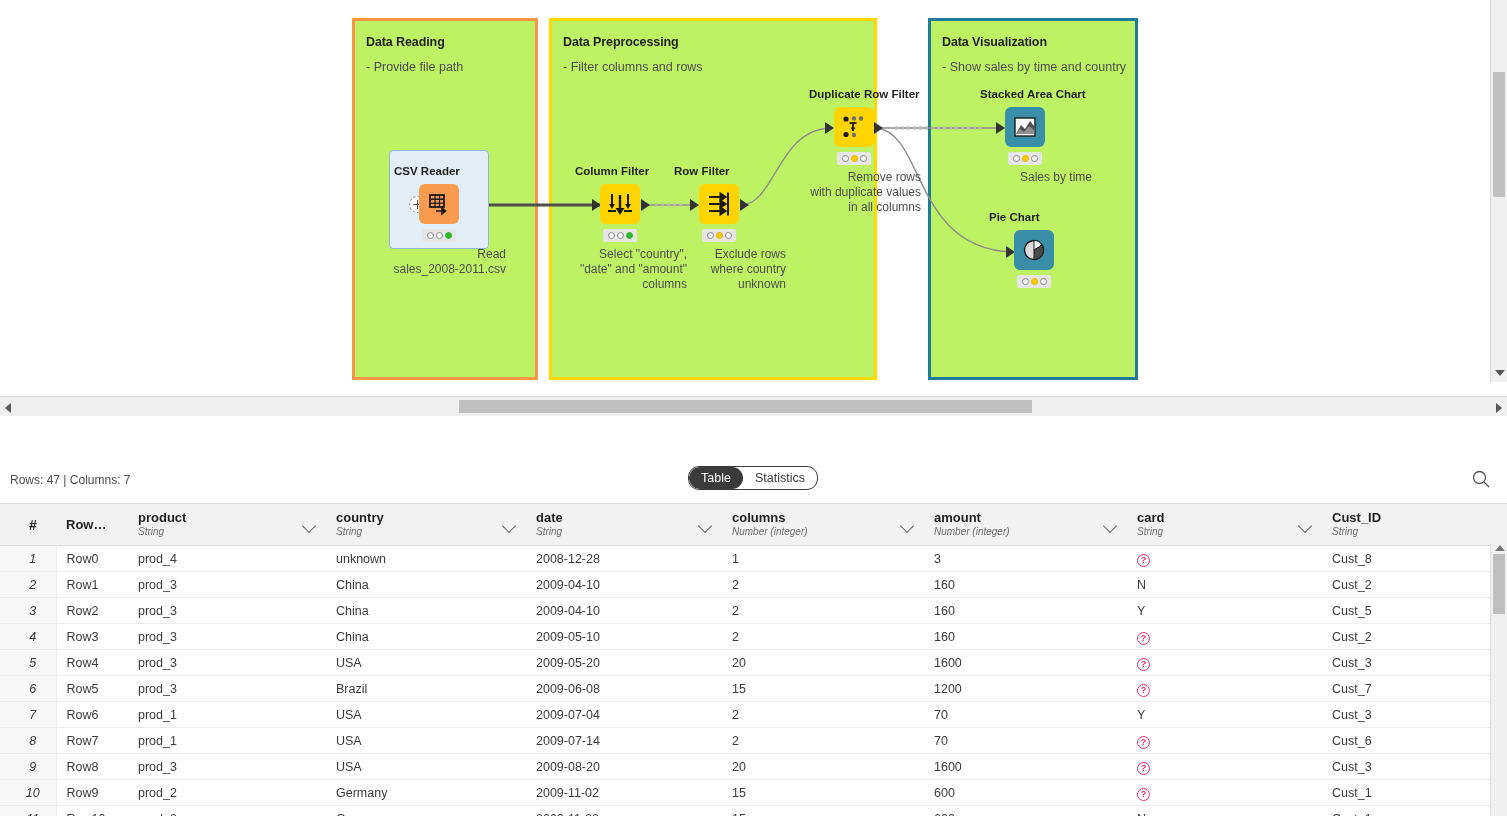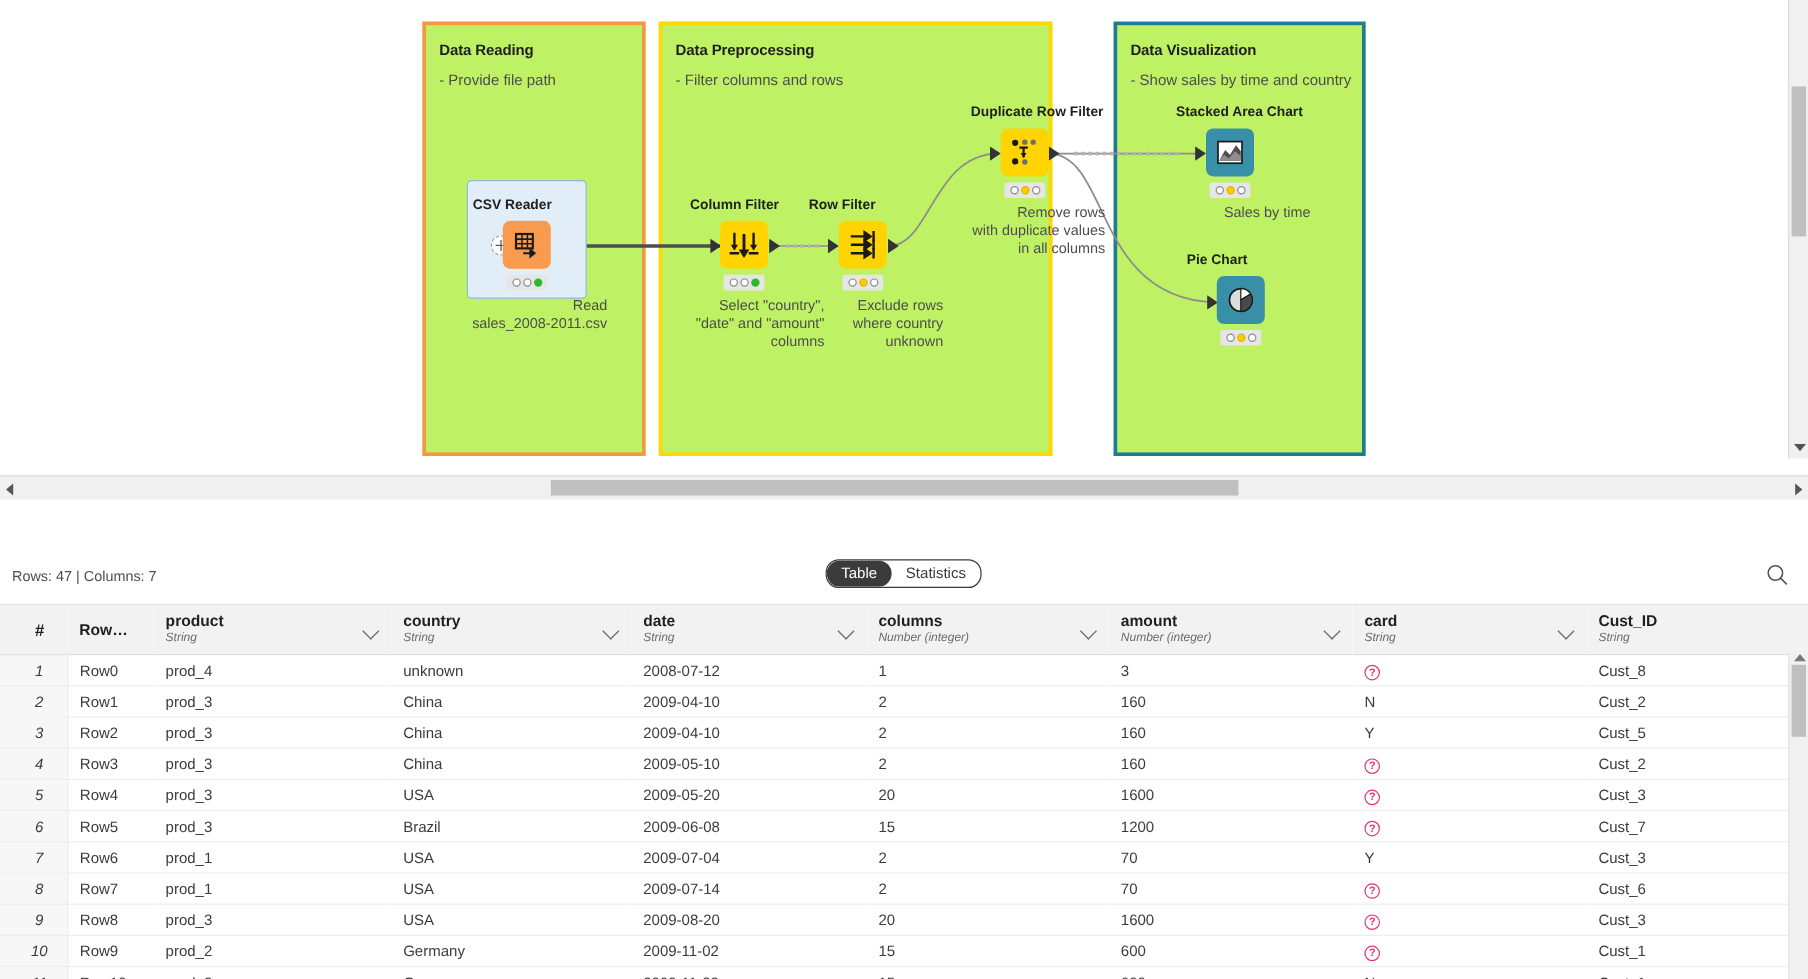--- a/index.html
+++ b/index.html
@@ -655,21 +655,21 @@
           </th>
 
         </tr>
       </thead>
       <tbody id="table-body">
           <tr>
             <td class="cell-idx">1</td>
             <td class="cell-rowid">Row0</td>
             <td class="cell-val">prod_4</td>
             <td class="cell-val">unknown</td>
-            <td class="cell-val">2008-07-12</td>
+            <td class="cell-val">2008-12-28</td>
             <td class="cell-val">1</td>
             <td class="cell-val">3</td>
             <td class="cell-val"><span class="missing-q">?</span></td>
             <td class="cell-val">Cust_8</td>
           </tr>
           <tr>
             <td class="cell-idx">2</td>
             <td class="cell-rowid">Row1</td>
             <td class="cell-val">prod_3</td>
             <td class="cell-val">China</td>

